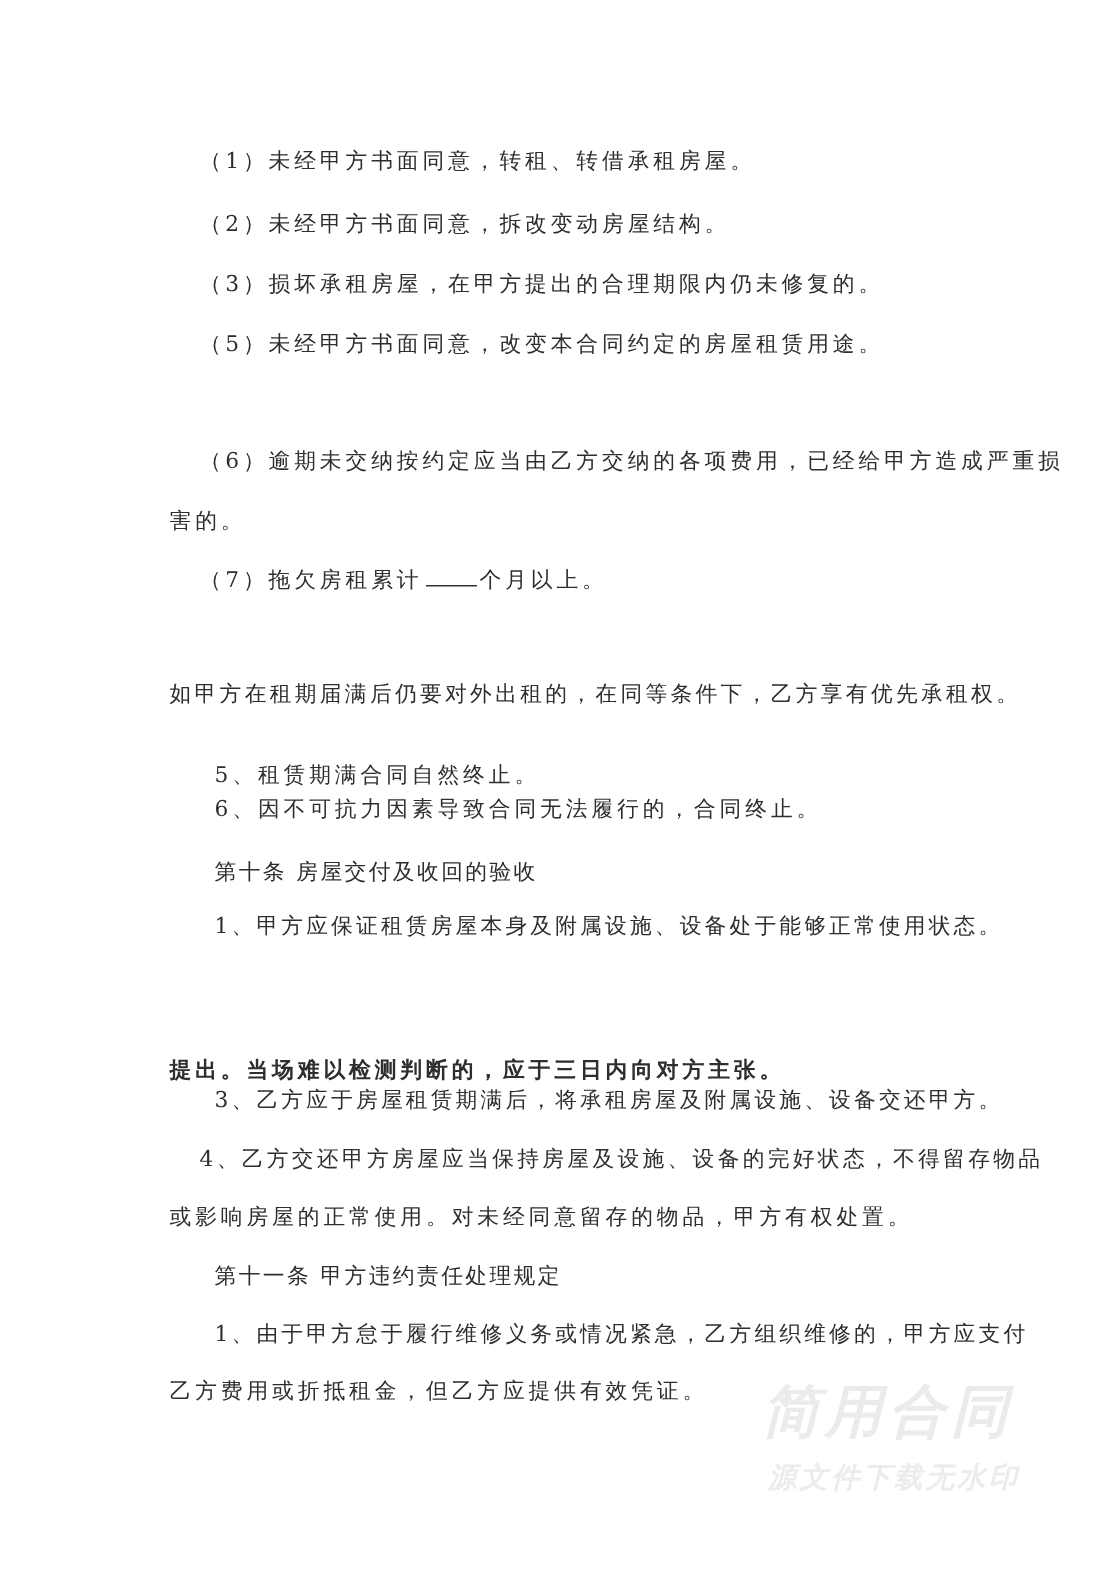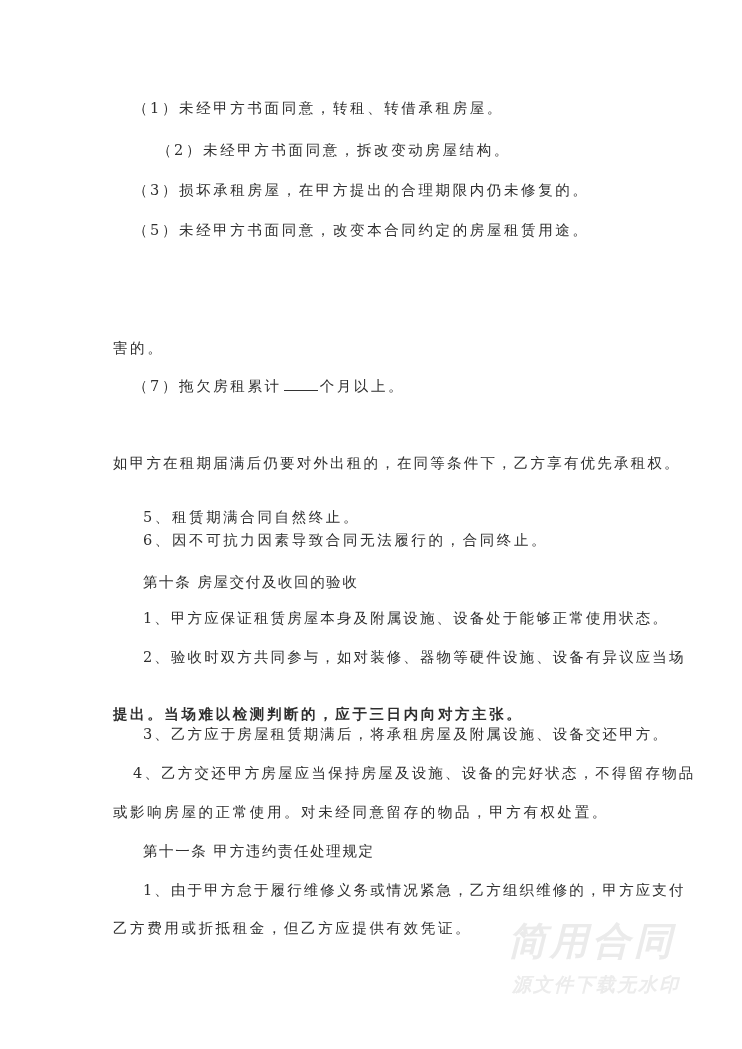--- a/index.html
+++ b/index.html
@@ -10,33 +10,33 @@
   .blank { display: inline-block; width: 34px; border-bottom: 1px solid #333; height: 14px; vertical-align: baseline; margin: 0 2px; }
   .wm { position: absolute; color: #ebebeb; font-family: "DejaVu Sans", sans-serif; font-weight: bold; font-style: italic; white-space: nowrap; }
   .wm-big { left: 508px; top: 916px; font-size: 38px; letter-spacing: 4px; }
   .wm-small { left: 512px; top: 972px; font-size: 19px; letter-spacing: 2px; color: #ececec; }
 </style>
 </head>
 <body>
 
 <div class="page">
   <div class="line" style="left:133px;top:98px;">（1）未经甲方书面同意，转租、转借承租房屋。</div>
-  <div class="line" style="left:133px;top:140px;margin-left:24px;">（2）未经甲方书面同意，拆改变动房屋结构。</div>
+  <div class="line" style="left:133px;top:140px;">（2）未经甲方书面同意，拆改变动房屋结构。</div>
   <div class="line" style="left:133px;top:180px;">（3）损坏承租房屋，在甲方提出的合理期限内仍未修复的。</div>
   <div class="line" style="left:133px;top:220px;">（5）未经甲方书面同意，改变本合同约定的房屋租赁用途。</div>
+  <div class="line" style="left:133px;top:298px;">（6）逾期未交纳按约定应当由乙方交纳的各项费用，已经给甲方造成严重损</div>
   <div class="line" style="left:113px;top:338px;">害的。</div>
   <div class="line" style="left:133px;top:376px;">
     <span>（7）拖欠房租累计</span><span class="blank"></span><span>个月以上。</span>
   </div>
   <div class="line" style="left:113px;top:453px;letter-spacing:2.2px;">如甲方在租期届满后仍要对外出租的，在同等条件下，乙方享有优先承租权。</div>
   <div class="line" style="left:143px;top:492px;margin-top:15px;">5、租赁期满合同自然终止。</div>
   <div class="line" style="left:143px;top:530px;">6、因不可抗力因素导致合同无法履行的，合同终止。</div>
   <div class="line" style="left:143px;top:572px;letter-spacing:1.6px;">第十条 房屋交付及收回的验收</div>
   <div class="line" style="left:143px;top:608px;letter-spacing:2.1px;">1、甲方应保证租赁房屋本身及附属设施、设备处于能够正常使用状态。</div>
-  <div class="line" style="left:143px;top:647px;letter-spacing:2.1px;">2、验收时双方共同参与，如对装修、器物等硬件设施、设备有异议应当场</div>
   <div class="line" style="left:113px;top:704px;font-weight:bold;">提出。当场难以检测判断的，应于三日内向对方主张。</div>
   <div class="line" style="left:143px;top:724px;letter-spacing:2.1px;">3、乙方应于房屋租赁期满后，将承租房屋及附属设施、设备交还甲方。</div>
   <div class="line" style="left:133px;top:763px;letter-spacing:2.2px;">4、乙方交还甲方房屋应当保持房屋及设施、设备的完好状态，不得留存物品</div>
   <div class="line" style="left:113px;top:802px;">或影响房屋的正常使用。对未经同意留存的物品，甲方有权处置。</div>
   <div class="line" style="left:143px;top:841px;letter-spacing:1.6px;">第十一条 甲方违约责任处理规定</div>
   <div class="line" style="left:143px;top:880px;letter-spacing:2.1px;">1、由于甲方怠于履行维修义务或情况紧急，乙方组织维修的，甲方应支付</div>
   <div class="line" style="left:113px;top:918px;">乙方费用或折抵租金，但乙方应提供有效凭证。</div>
 
   <div class="wm wm-big">简用合同</div>
   <div class="wm wm-small">源文件下载无水印</div>

